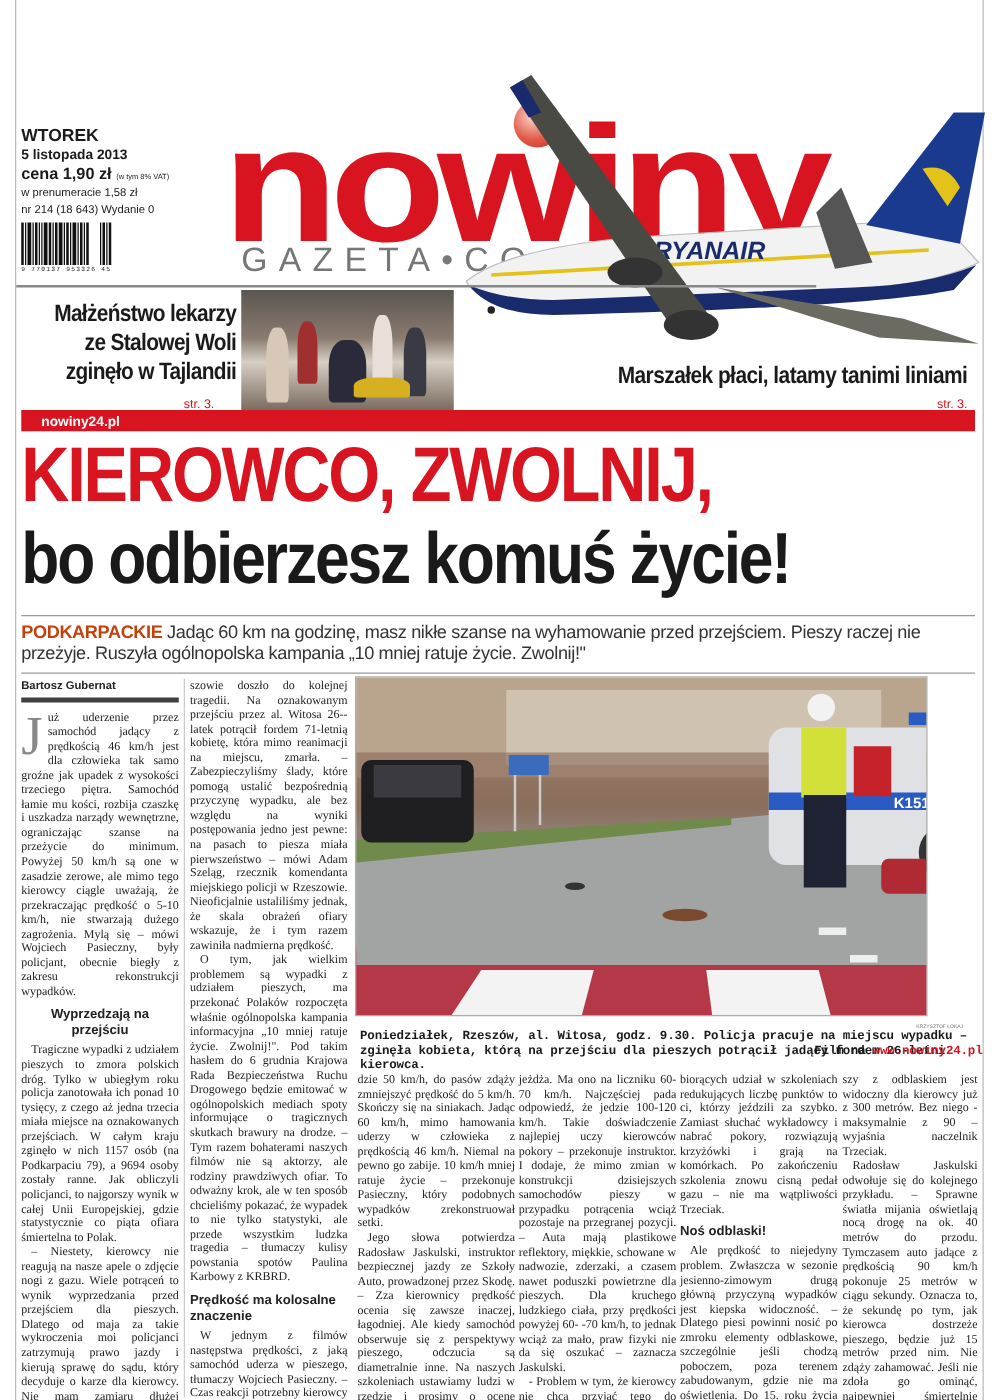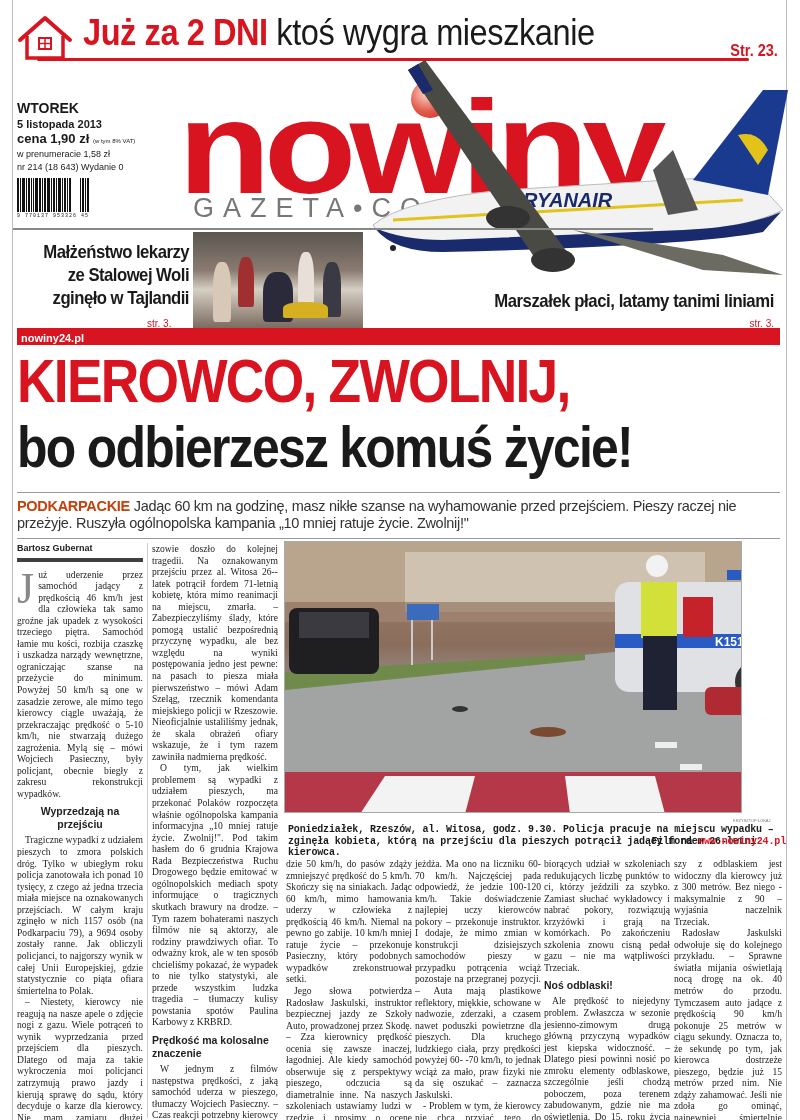--- a/index.html
+++ b/index.html
@@ -39,21 +39,21 @@
 
   
   .teaser1 { position: absolute; left: 4px; top: 240px; width: 172px; text-align: right; font-family: "Liberation Sans", sans-serif; font-weight: bold; font-size: 19px; line-height: 23px; letter-spacing: -0.6px; transform: scaleX(0.88); transform-origin: right top; }
   .teaser-photo { position: absolute; left: 180px; top: 232px; width: 170px; height: 96px; overflow: hidden; background: linear-gradient(180deg,#5a5650 0%,#8a7b70 40%,#d6cfc4 60%,#7b6b60 100%); }
   .teaser-photo .p { position: absolute; border-radius: 40% 40% 10% 10%; }
   .str3a { position: absolute; left: 134px; top: 318px; font-family: "Liberation Sans", sans-serif; font-size: 10px; color: #d7141f; }
   .teaser2 { position: absolute; right: 12px; top: 290px; font-family: "Liberation Sans", sans-serif; font-weight: bold; font-size: 19px; letter-spacing: -0.5px; white-space: nowrap; transform: scaleX(0.88); transform-origin: right top; }
   .str3b { position: absolute; right: 12px; top: 318px; font-family: "Liberation Sans", sans-serif; font-size: 10px; color: #d7141f; }
 
   .redbar { position: absolute; left: 4px; top: 328px; width: 763px; height: 17px; background: #d7141f; }
-  .redbar span { color: #fff; font-family: "Liberation Sans", sans-serif; font-weight: bold; font-size: 11px; line-height: 17px; padding-left: 4px; }
+  .redbar span { color: #fff; font-family: "Liberation Sans", sans-serif; font-weight: bold; font-size: 11px; line-height: 17px; padding-left: 16px; }
 
   
   .h1a { position: absolute; left: 4px; top: 350px; font-family: "Liberation Sans", sans-serif; font-weight: bold; font-size: 62px; line-height: 1; color: #d7141f; letter-spacing: -2px; transform: scaleX(0.86); transform-origin: left top; white-space: nowrap; }
   .h1b { position: absolute; left: 4px; top: 418px; font-family: "Liberation Sans", sans-serif; font-weight: bold; font-size: 58px; line-height: 1; color: #1a1a1a; letter-spacing: -2px; transform: scaleX(0.86); transform-origin: left top; white-space: nowrap; }
 
   .lead { position: absolute; left: 4px; top: 492px; width: 763px; border-top: 1px solid #999; border-bottom: 1px solid #999; padding: 5px 0 6px; font-family: "Liberation Sans", sans-serif; font-size: 14.5px; line-height: 17px; letter-spacing: -0.3px; color: #333; }
   .lead b { color: #c2410c; font-weight: bold; }
 
   
   .col { position: absolute; font-size: 9.6px; line-height: 11.55px; text-align: justify; hyphens: manual; color: #222; }
@@ -76,35 +76,20 @@
   .credit { position: absolute; left: 720px; top: 818px; font-family: "Liberation Sans", sans-serif; font-size: 4px; color: #777; }
   .caption { position: absolute; left: 275px; top: 824px; width: 498px; font-family: Liberation Mono, monospace; font-weight: bold; font-size: 10px; line-height: 11.5px; letter-spacing: -0.15px; }
   .caption .film { position: absolute; right: 0; top: 11.5px; }
   .caption .film .link { color: #d7141f; }
 </style>
 </head>
 <body>
 
 <div class="page">
 
-  <div class="banner">
-    <svg class="house" viewBox="0 0 56 48">
-      <path d="M3 26 L28 4 L53 26" fill="none" stroke="#d7141f" stroke-width="4" stroke-linecap="round" stroke-linejoin="round"></path>
-      <path d="M10 22 L10 44 L46 44 L46 22" fill="none" stroke="#d7141f" stroke-width="3.5"></path>
-      <rect x="22" y="24" width="12" height="11" fill="none" stroke="#d7141f" stroke-width="2"></rect>
-      <line x1="28" y1="24" x2="28" y2="35" stroke="#d7141f" stroke-width="1.5"></line>
-      <line x1="22" y1="29.5" x2="34" y2="29.5" stroke="#d7141f" stroke-width="1.5"></line>
-    </svg>
-    <div class="headline">
-      <span class="hl-red">Już za 2 DNI</span>
-      <span class="hl-black">ktoś wygra mieszkanie</span>
-    </div>
-    <div class="underline"></div>
-    <div class="str">Str. 23.</div>
-  </div>
 
   <div class="info">
     <div class="day">WTOREK</div>
     <div class="date">5 listopada 2013</div>
     <div class="price"><span>cena 1,90 zł</span> <small>(w tym 8% VAT)</small></div>
     <div class="line">w prenumeracie 1,58 zł</div>
     <div class="line">nr 214 (18 643) Wydanie 0</div>
   </div>
   <div class="barcode">
     <span style="width:2px"></span>

